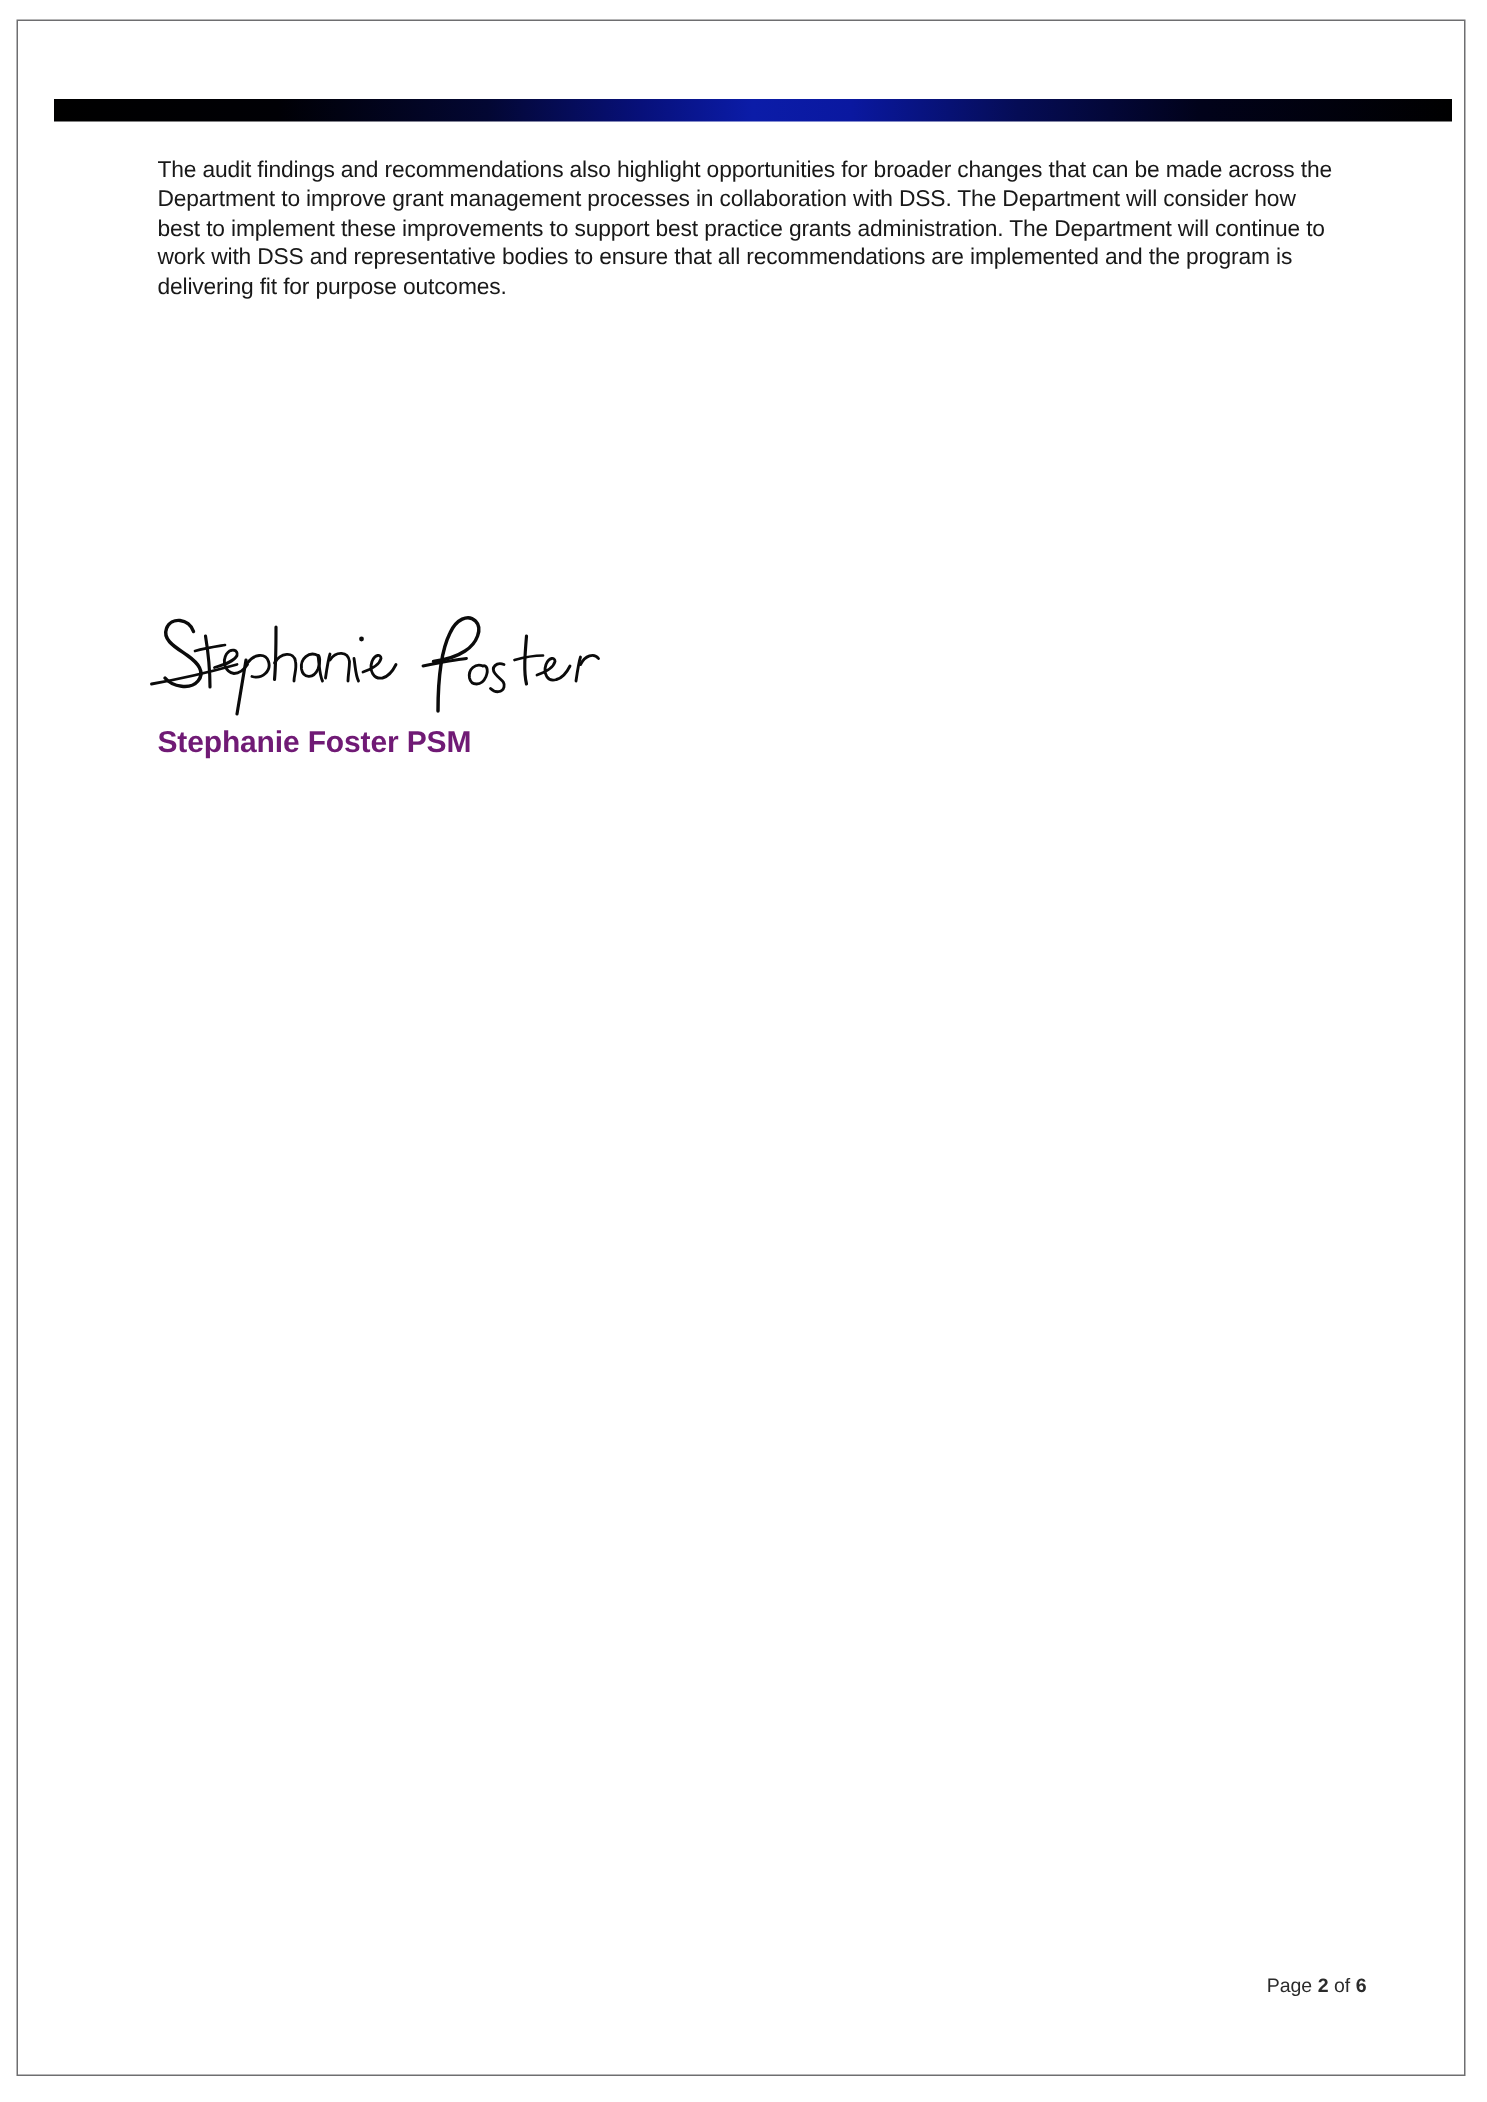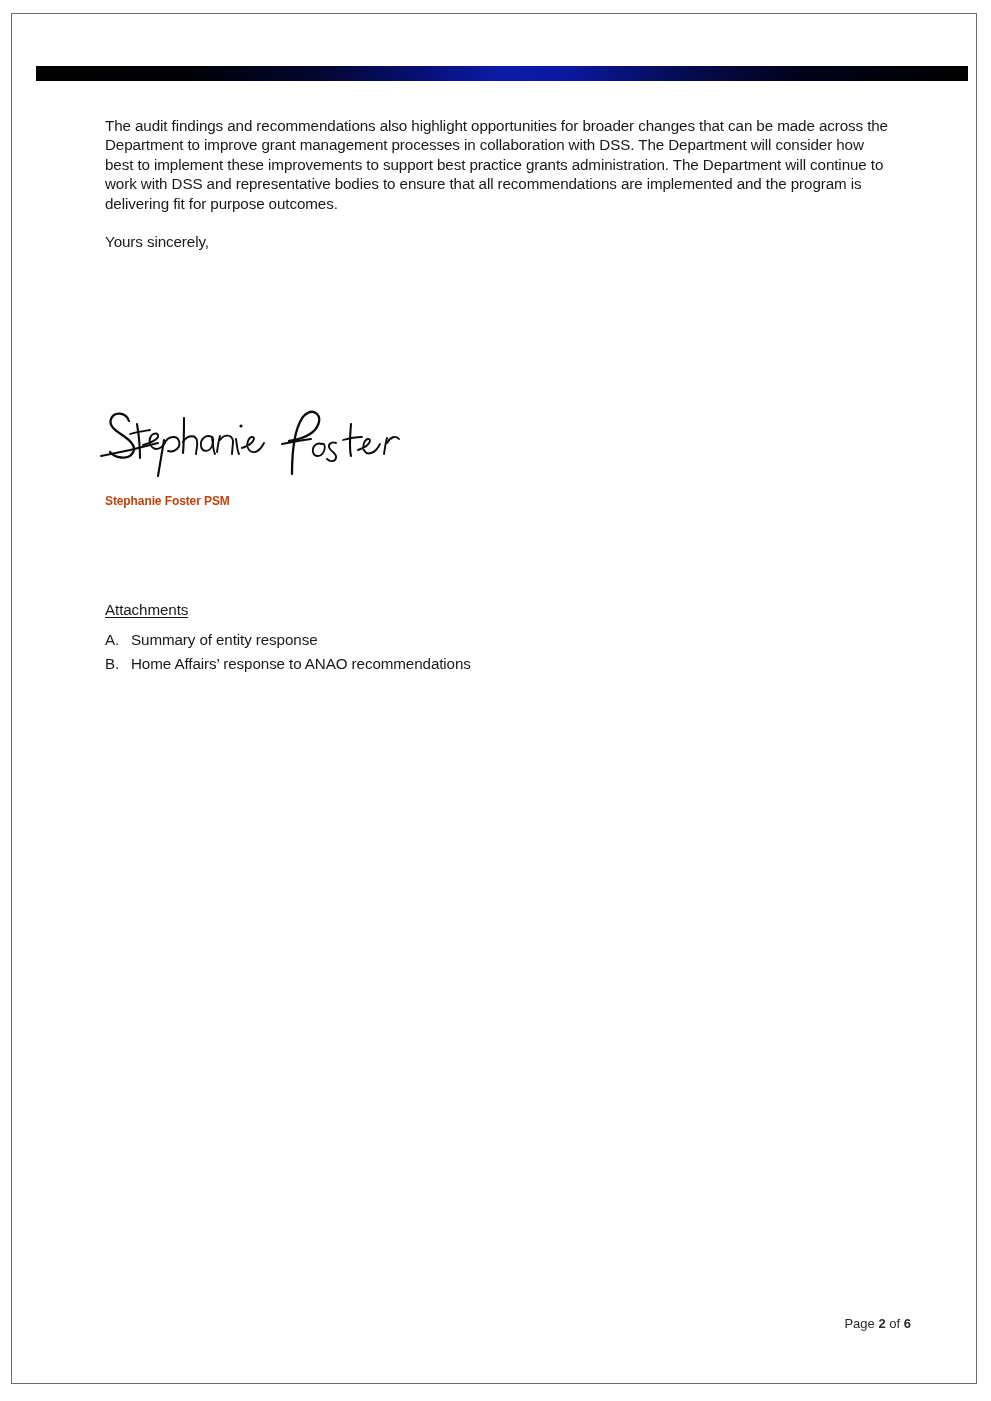--- a/index.html
+++ b/index.html
@@ -51,21 +51,21 @@
         #0b1ca8 50%,
         #0a18a0 57%,
         #050c55 69%,
         #01021a 82%,
         #000000 100%);
   }
 
   .body-text {
     position: absolute;
     left: 105px;
-    top: 116px;
+    top: 104px;
     width: 790px;
   }
 
   .para {
     font-size: 15.2px;
     line-height: 19.4px;
     color: #191919;
     margin: 0 0 19px 0;
     letter-spacing: -0.1px;
   }
@@ -84,24 +84,24 @@
   }
   .signature-svg {
     display: block;
     width: 340px;
     height: 90px;
   }
 
   .signer-name {
     position: absolute;
     left: 105px;
-    top: 494px;
-    font-size: 12px;
+    top: 484px;
+    font-size: 20px;
     font-weight: bold;
-    color: #c2410c;
+    color: #701a75;
     letter-spacing: -0.1px;
   }
 
   .date-row {
     position: absolute;
     left: 93px;
     top: 516px;
     width: 260px;
     height: 34px;
   }
@@ -168,21 +168,20 @@
 <body>
 
 <div class="scan-canvas">
 
   <div class="page-frame"></div>
 
   <div class="header-rule"></div>
 
   <div class="body-text">
     <p class="para">The audit findings and recommendations also highlight opportunities for broader changes that can be made across the Department to improve grant management processes in collaboration with DSS. The Department will consider how best to implement these improvements to support best practice grants administration. The Department will continue to work with DSS and representative bodies to ensure that all recommendations are implemented and the program is delivering fit for purpose outcomes.</p>
-    <p class="para closing">Yours sincerely,</p>
   </div>
 
   <div class="signature-block">
     <svg class="signature-svg" viewBox="0 0 340 90" xmlns="http://www.w3.org/2000/svg">
       <g fill="none" stroke="#0b0b0b" stroke-linecap="round" stroke-linejoin="round">
 
         <path d="M33 25 C30 16, 18 15, 15 23 C12 31, 22 36, 29 41 C36 46, 41 52, 36 58 C31 64, 19 62, 14 56" stroke-width="2.3"></path>
         <path d="M5 60 C22 57, 44 52, 62 47" stroke-width="1.9"></path>
 
         <path d="M41 28 C43 40, 44 52, 44 62" stroke-width="2.1"></path>
@@ -221,31 +220,20 @@
 
         <path d="M288 58 C289 51, 290 45, 291 42" stroke-width="1.9"></path>
         <path d="M291 47 C294 41, 300 39, 303 43" stroke-width="1.9"></path>
       </g>
     </svg>
   </div>
 
   <div class="signer-name">Stephanie Foster PSM</div>
 
 
-  <div class="attachments">
-    <p class="attachments-heading">Attachments</p>
-    <p class="attachment-item">
-      <span class="attachment-marker">A.</span>
-      <span>Summary of entity response</span>
-    </p>
-    <p class="attachment-item">
-      <span class="attachment-marker">B.</span>
-      <span>Home Affairs’ response to ANAO recommendations</span>
-    </p>
-  </div>
 
   <div class="page-footer">
     <span>Page</span>
     <b>2</b>
     <span>of</span>
     <b>6</b>
   </div>
 
 </div>
 

